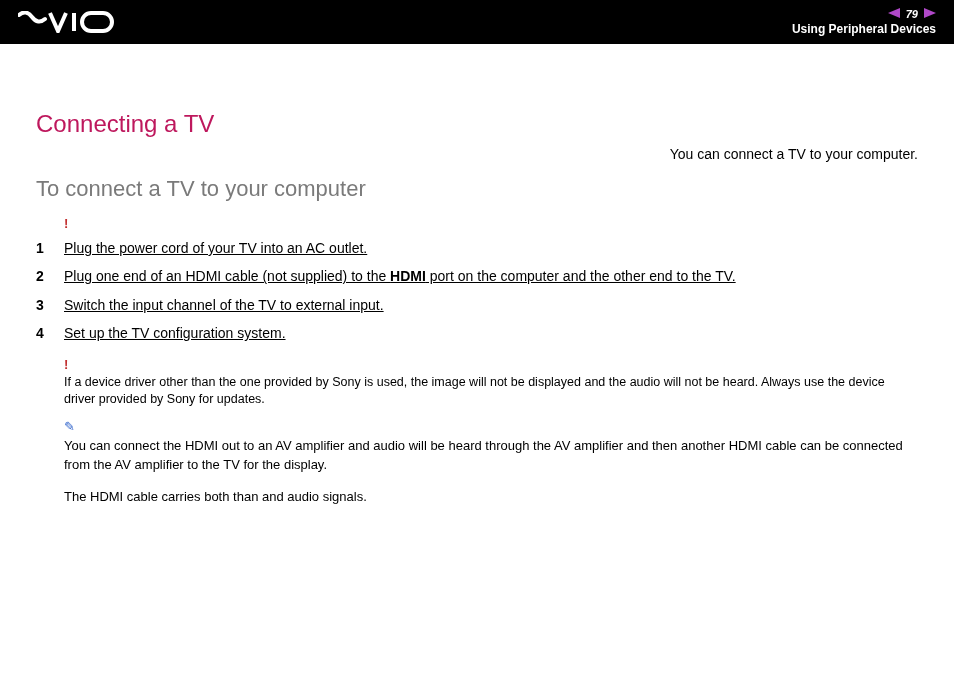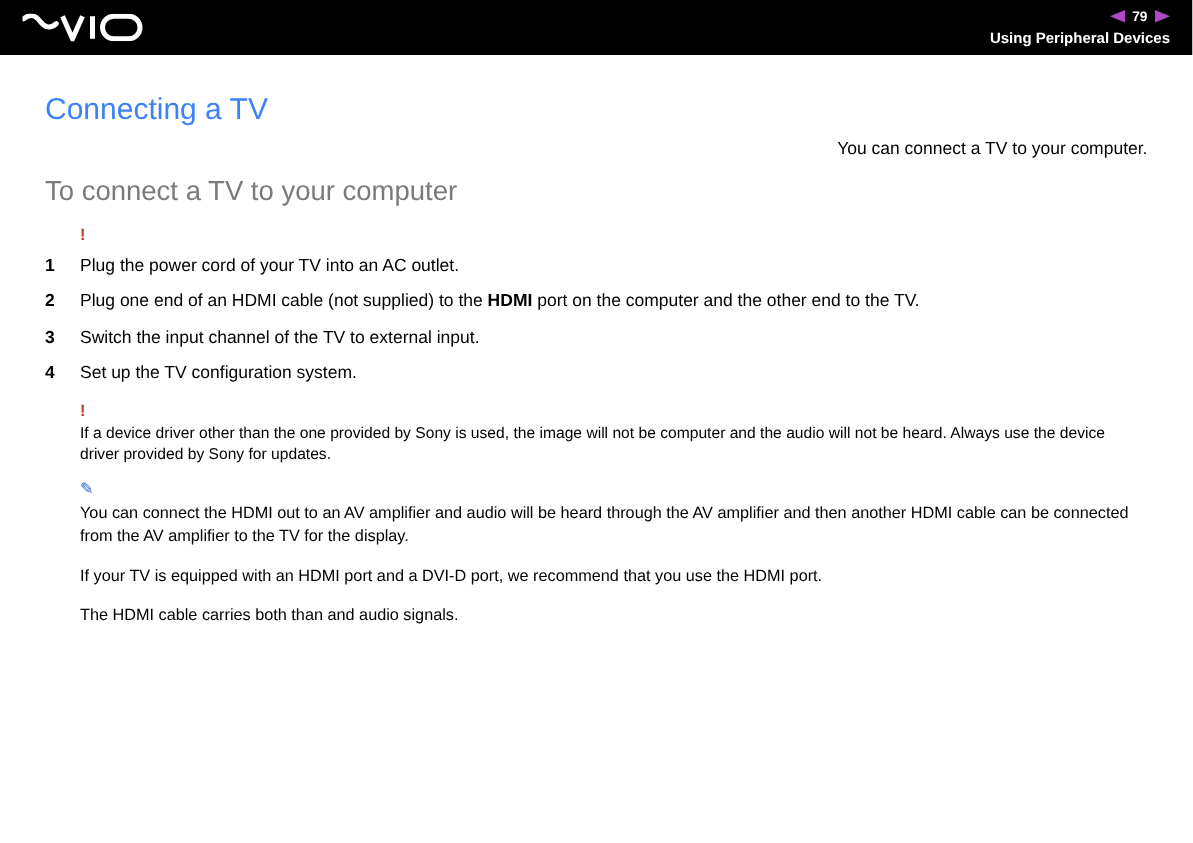--- a/index.html
+++ b/index.html
@@ -30,39 +30,41 @@
     flex-direction: column;
     align-items: flex-end;
     justify-content: center;
     gap: 2px;
   }
   .page-nav {
     display: flex;
     align-items: center;
     gap: 6px;
     font-size: 11px;
+    font-style: italic;
     font-weight: bold;
   }
   .nav-arrow {
     display: inline-block;
     cursor: pointer;
   }
   .breadcrumb {
     font-size: 12px;
     font-weight: bold;
   }
   .content {
     padding: 30px 36px 20px 36px;
     color: #000;
   }
   .heading {
-    color: #3b82f6;
+    color: #be185d;
     font-size: 24px;
     font-weight: 400;
     margin-bottom: 8px;
+    margin-top: 36px;
   }
   .lead {
     font-size: 14px;
     margin-bottom: 14px;
     text-align: right;
   }
   .subheading {
     color: #7a7a7a;
     font-size: 22px;
     font-weight: 400;
@@ -97,21 +99,21 @@
     align-items: baseline;
     font-size: 14px;
     line-height: 1.6;
     margin-bottom: 6px;
   }
   .step-num {
     font-weight: bold;
     width: 28px;
     flex-shrink: 0;
   }
-  .step-text { flex: 1; }
+  .step-text { flex: 1; text-decoration: underline; }
   .sub-indent {
     padding-left: 28px;
   }
   .bold { font-weight: bold; }
   .body-p {
     font-size: 13px;
     line-height: 1.5;
     margin-bottom: 12px;
   }
 </style>
@@ -170,21 +172,20 @@
       <span class="step-text">Switch the input channel of the TV to external input.</span>
     </li>
     <li>
       <span class="step-num">4</span>
       <span class="step-text">Set up the TV configuration system.</span>
     </li>
   </ol>
 
   <div class="indent-block sub-indent">
     <div class="warn-mark">!</div>
-    <p class="small-note">If a device driver other than the one provided by Sony is used, the image will not be computer and the audio will not be heard. Always use the device driver provided by Sony for updates.</p>
+    <p class="small-note">If a device driver other than the one provided by Sony is used, the image will not be displayed and the audio will not be heard. Always use the device driver provided by Sony for updates.</p>
 
     <div class="pencil-mark">✎</div>
 
     <p class="body-p">You can connect the HDMI out to an AV amplifier and audio will be heard through the AV amplifier and then another HDMI cable can be connected from the AV amplifier to the TV for the display.</p>
-    <p class="body-p">If your TV is equipped with an HDMI port and a DVI-D port, we recommend that you use the HDMI port.</p>
     <p class="body-p">The HDMI cable carries both than and audio signals.</p>
   </div>
 </div>
 
 </body></html>

